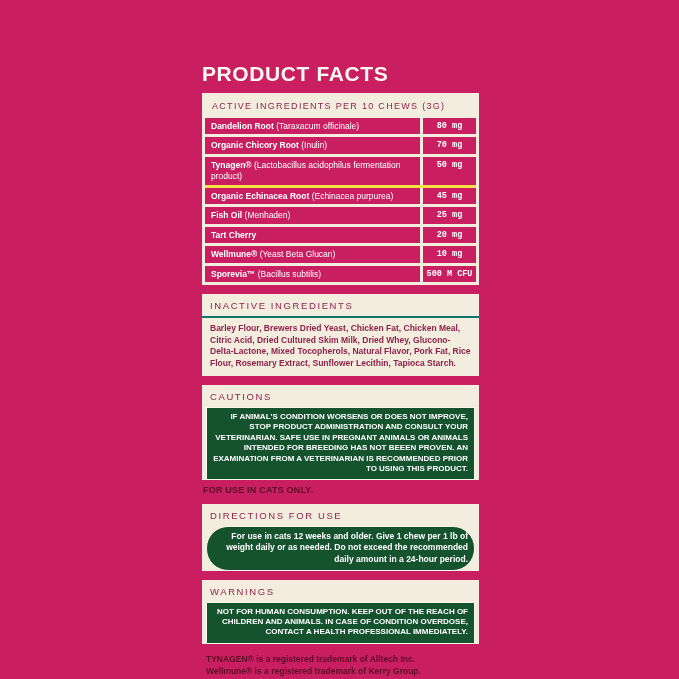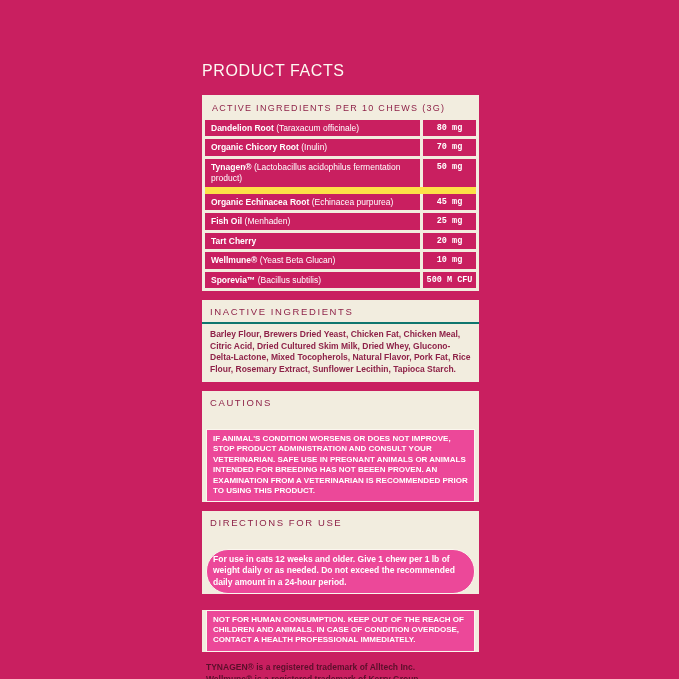--- a/index.html
+++ b/index.html
@@ -11,41 +11,41 @@
     overflow: hidden;
   }
   .label {
     position: absolute;
     left: 202px; top: 62px;
     width: 277px;
     color: #fff;
   }
   .title {
     color: #FDF9F2;
-    font-size: 16px;
-    font-weight: 400;
+    font-size: 21px;
+    font-weight: 700;
     letter-spacing: 0.6px;
-    margin-bottom: 15px;
+    margin-bottom: 7px;
   }
   
   .table {
     border: 3px solid #F2EDDF;
     background: #C91F60;
   }
   .table-header {
     background: #F2EDDF;
     color: #8E2248;
     font-size: 9px;
     font-weight: 500;
     letter-spacing: 1.3px;
     padding: 5px 7px 4px 7px;
   }
   .row { display: flex; border-top: 3px solid #F2EDDF; }
   .row:first-of-type { border-top: none; }
-  .row.thick { border-top: 7px solid #fde047; }
+  .row.thick { border-top: 3px solid #fde047; }
   .cell-name {
     flex: 1 1 auto;
     padding: 3px 6px 2px 6px;
     font-size: 8.5px;
     line-height: 1.35;
   }
   .cell-name .nm { font-weight: 700; }
   .cell-name .dt { font-weight: 400; }
   .cell-amt {
     flex: 0 0 56px;
@@ -72,28 +72,29 @@
   .sec-body-cream {
     border-top: 2px solid #0f766e;
     margin: 0;
     padding: 5px 8px 7px 8px;
     color: #8E2248;
     font-size: 8.5px;
     font-weight: 700;
     line-height: 1.35;
   }
   .sec-body-pink {
-    background: #ec4899;
+    background: #14532d;
     border: 1px solid #FBF7EE;
-    margin: 16px 4px 4px 4px;
+    margin: 0 4px 4px 4px;
     padding: 4px 6px 5px 6px;
     color: #fff;
     font-size: 8px;
     font-weight: 700;
     line-height: 1.3;
+    text-align: right;
   }
   .sec-body-pink.sentence { font-size: 8.5px; border-radius: 22px; }
   .cats-only {
     margin: 5px 1px 0 1px;
     color: #5A0F2A;
     font-size: 9px;
     font-weight: 700;
     letter-spacing: 0.2px;
   }
   .footnotes {
@@ -152,27 +153,29 @@
     <div class="section">
       <div class="sec-header">INACTIVE INGREDIENTS</div>
       <div class="sec-body-cream">Barley Flour, Brewers Dried Yeast, Chicken Fat, Chicken Meal, Citric Acid, Dried Cultured Skim Milk, Dried Whey, Glucono-Delta-Lactone, Mixed Tocopherols, Natural Flavor, Pork Fat, Rice Flour, Rosemary Extract, Sunflower Lecithin, Tapioca Starch.</div>
     </div>
 
     <div class="section">
       <div class="sec-header">CAUTIONS</div>
       <div class="sec-body-pink">IF ANIMAL'S CONDITION WORSENS OR DOES NOT IMPROVE, STOP PRODUCT ADMINISTRATION AND CONSULT YOUR VETERINARIAN. SAFE USE IN PREGNANT ANIMALS OR ANIMALS INTENDED FOR BREEDING HAS NOT BEEEN PROVEN. AN EXAMINATION FROM A VETERINARIAN IS RECOMMENDED PRIOR TO USING THIS PRODUCT.</div>
     </div>
 
+    <div class="cats-only">FOR USE IN CATS ONLY.</div>
 
     <div class="section">
       <div class="sec-header">DIRECTIONS FOR USE</div>
       <div class="sec-body-pink sentence">For use in cats 12 weeks and older. Give 1 chew per 1 lb of weight daily or as needed. Do not exceed the recommended daily amount in a 24-hour period.</div>
     </div>
 
     <div class="section">
+      <div class="sec-header">WARNINGS</div>
       <div class="sec-body-pink">NOT FOR HUMAN CONSUMPTION. KEEP OUT OF THE REACH OF CHILDREN AND ANIMALS. IN CASE OF CONDITION OVERDOSE, CONTACT A HEALTH PROFESSIONAL IMMEDIATELY.</div>
     </div>
 
     <div class="footnotes">
       <div>TYNAGEN® is a registered trademark of Alltech Inc.</div>
       <div>Wellmune® is a registered trademark of Kerry Group.</div>
       <div>Sporevia™ is a trademark of Kerry Group.</div>
     </div>
 
   </div>

